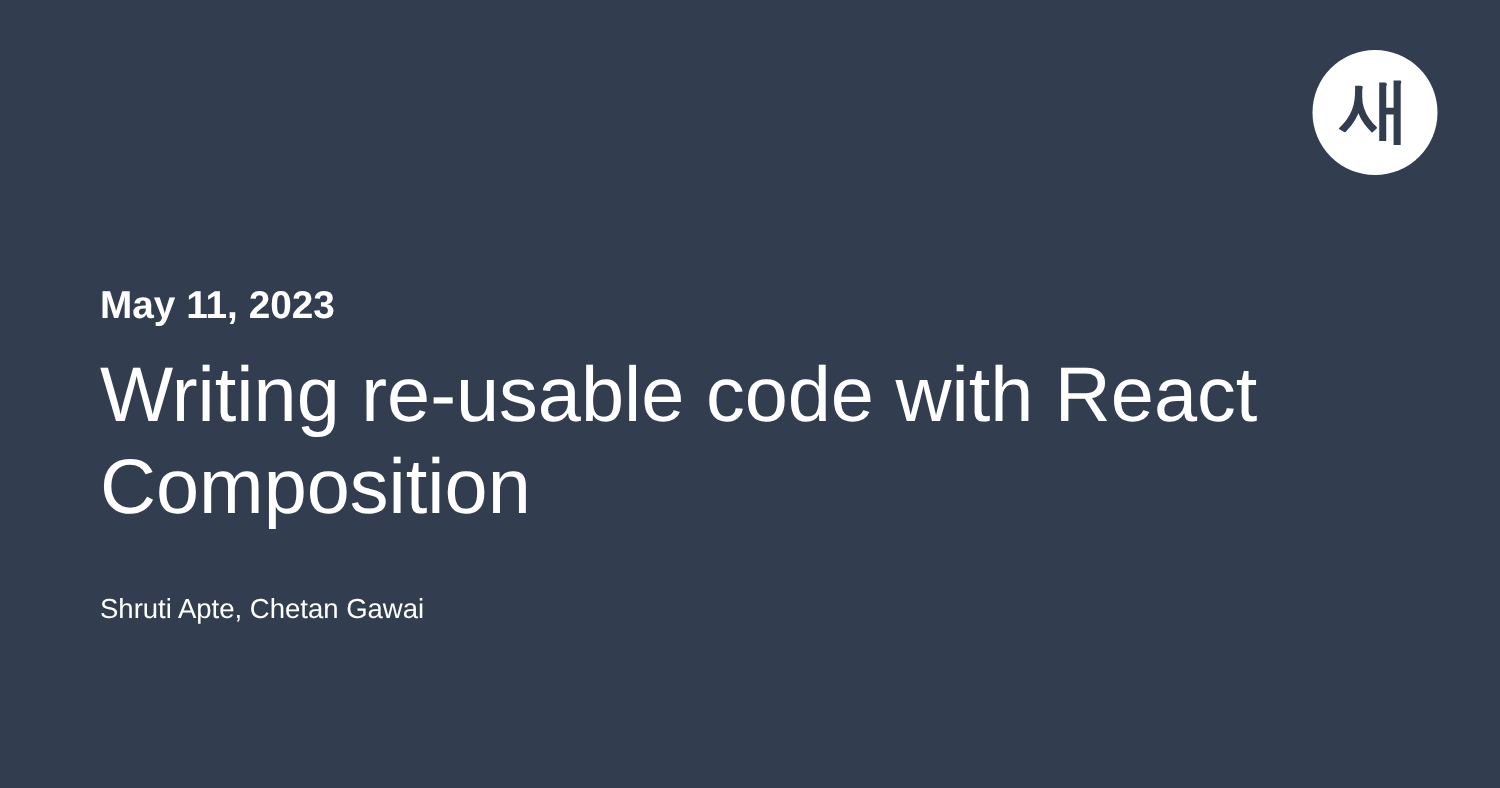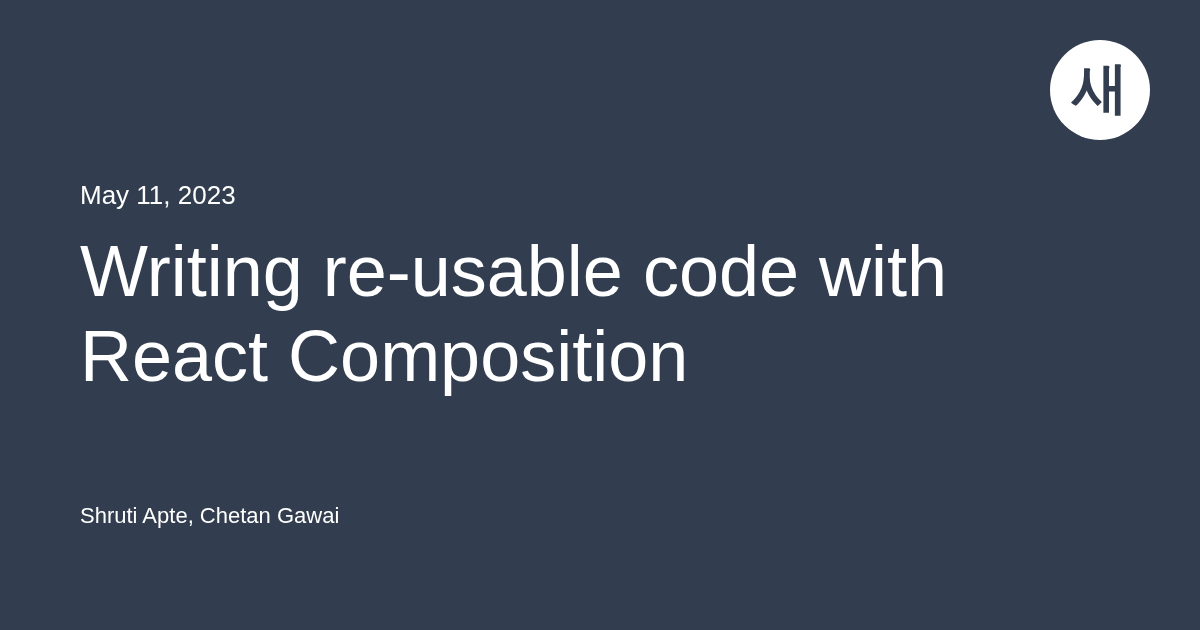--- a/index.html
+++ b/index.html
@@ -35,31 +35,32 @@
       margin-top: -4px;
     }
     .content {
       position: absolute;
       left: 80px;
       top: 180px;
       right: 80px;
       color: #ffffff;
     }
     .date {
-      font-size: 26px;
-      font-weight: 400;
+      font-size: 31px;
+      font-weight: 700;
       color: #ffffff;
       margin-bottom: 18px;
+      margin-top: 46px;
     }
     .title {
-      font-size: 72px;
+      font-size: 62px;
       font-weight: 400;
       color: #ffffff;
       line-height: 1.18;
-      margin-bottom: 104px;
+      margin-bottom: 48px;
       max-width: 950px;
     }
     .authors {
       font-size: 22px;
       font-weight: 400;
       color: #ffffff;
     }
   </style>
 </head>
 <body>

